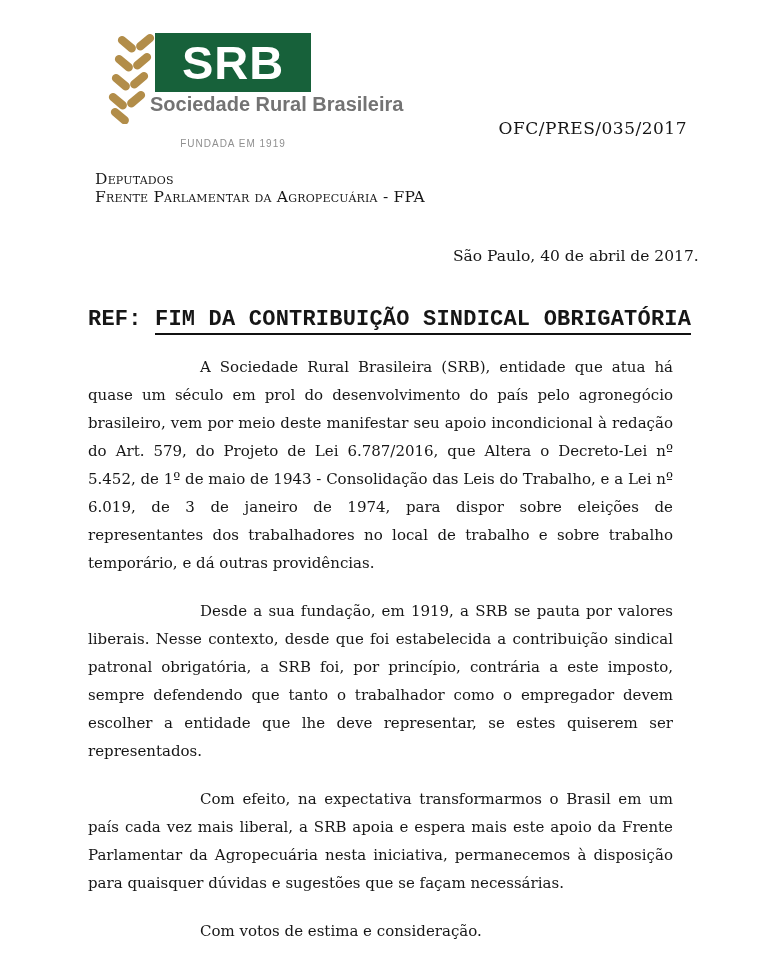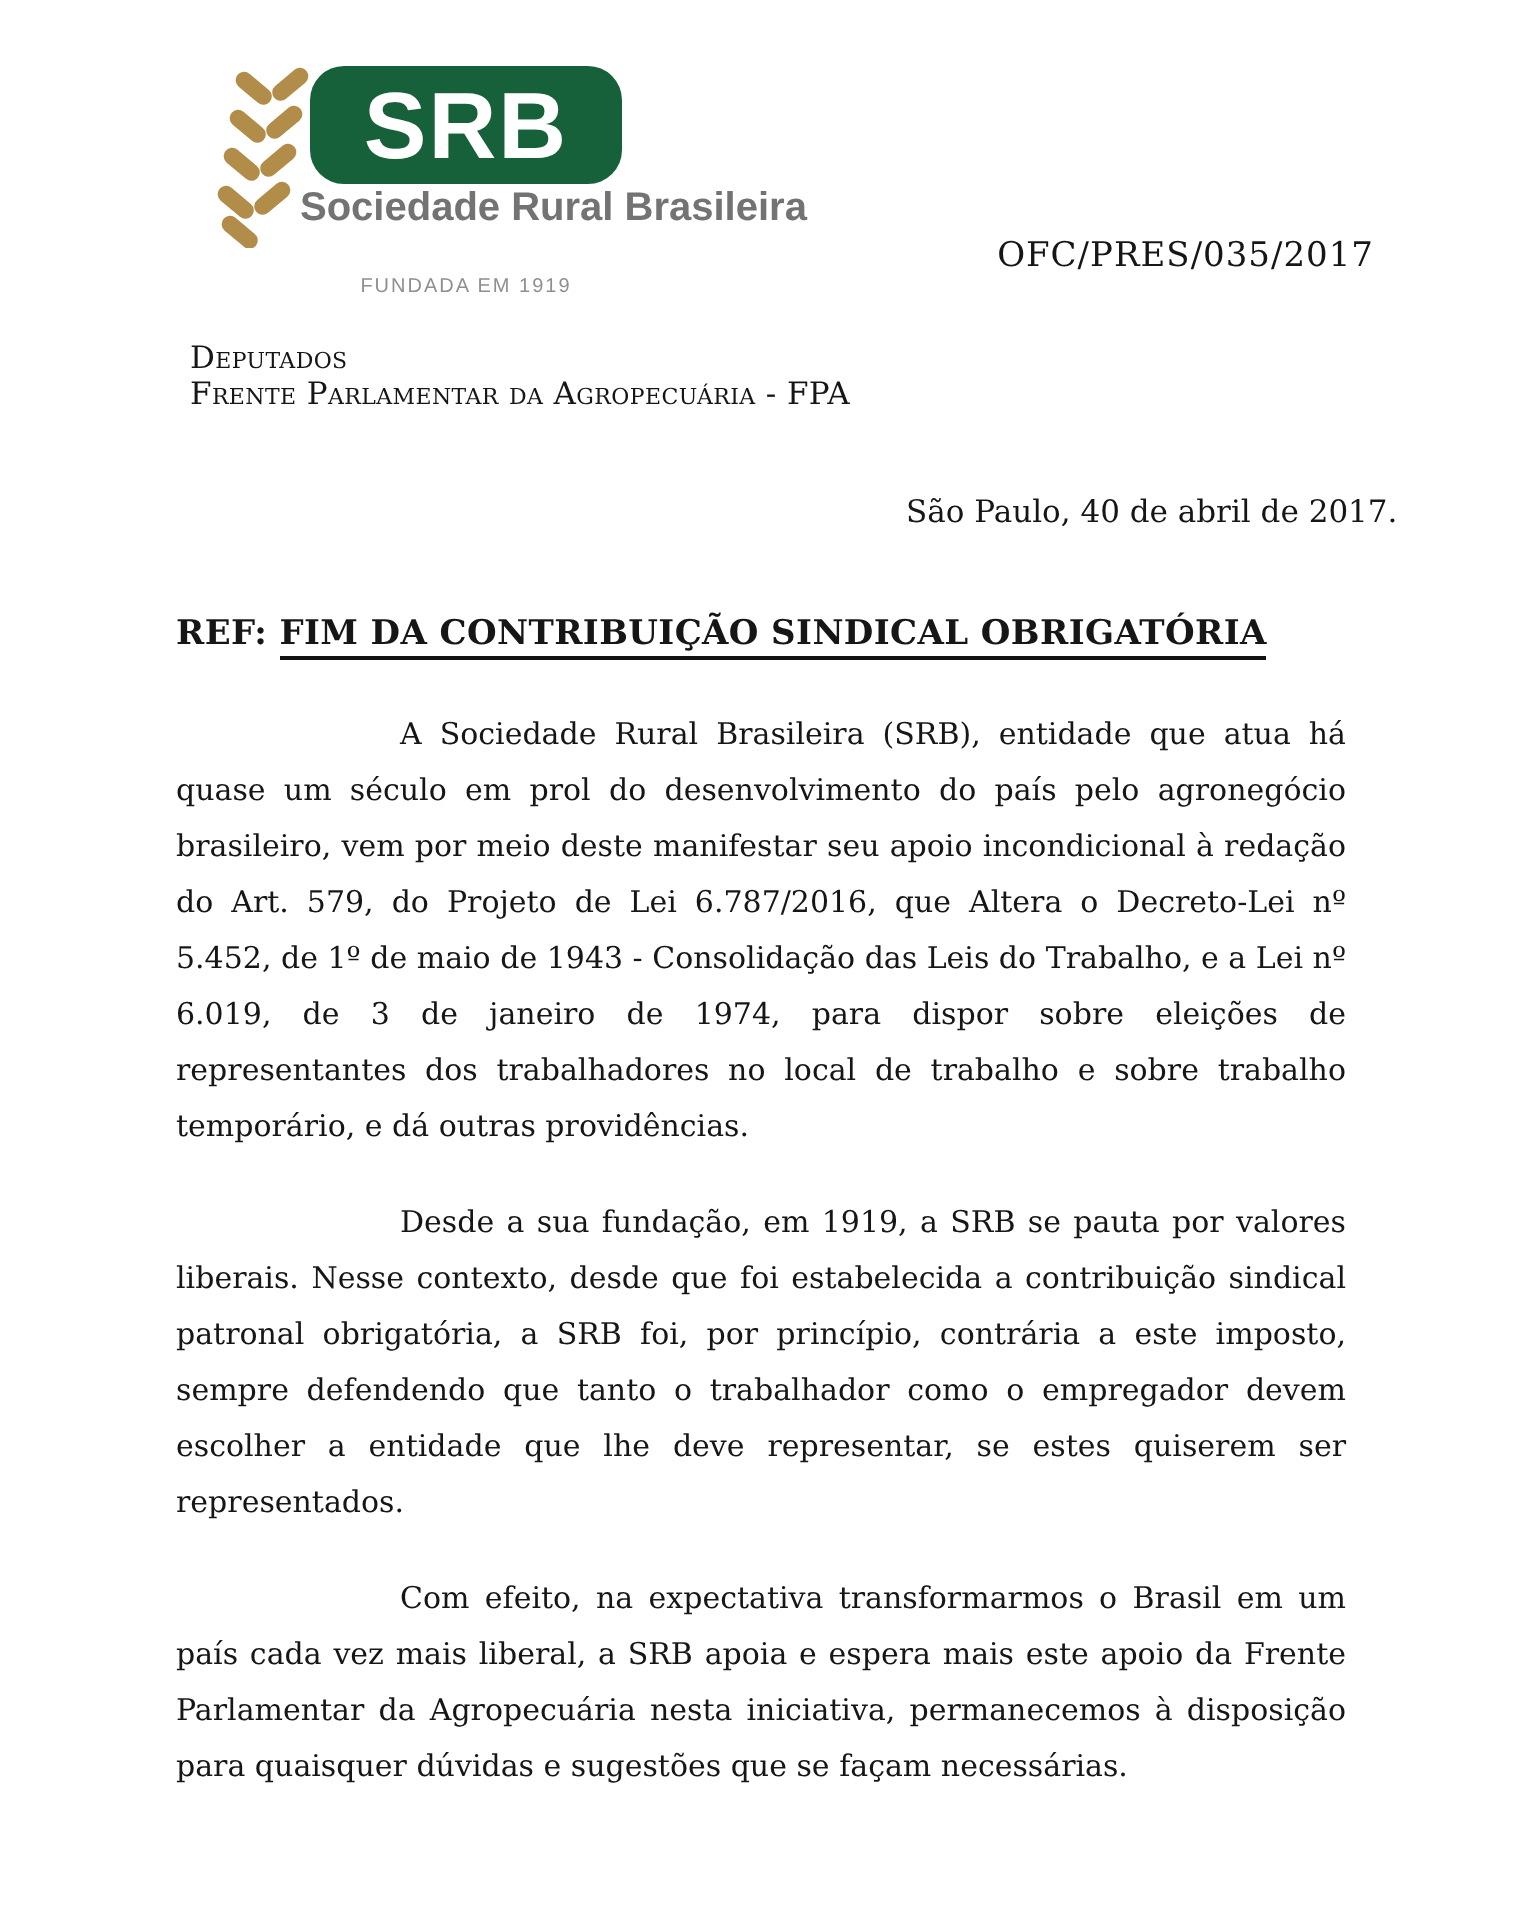--- a/index.html
+++ b/index.html
@@ -11,42 +11,42 @@
     font-family:"DejaVu Serif","Liberation Serif",serif;
     color:#161616;
     overflow:hidden;
   }
 
   
   .letterhead{position:absolute;left:108px;top:30px;width:215px;height:92px;}
   .wheat{position:absolute;left:0;top:2px;}
   .srb-box{
     position:absolute;left:47px;top:3px;width:156px;height:59px;
-    background:#17613a;display:flex;align-items:center;justify-content:center;border-radius:17px;
+    background:#17613a;display:flex;align-items:center;justify-content:center;
   }
   .srb-acronym{
     font-family:"Liberation Sans","DejaVu Sans",sans-serif;
     font-weight:bold;font-size:47px;line-height:1;color:#ffffff;letter-spacing:1px;
   }
   .org-name{
     position:absolute;left:42px;top:63px;width:166px;text-align:right;
     font-family:"Liberation Sans","DejaVu Sans",sans-serif;
     font-weight:bold;font-size:20px;color:#737373;white-space:nowrap;
   }
   .founded{
     position:absolute;left:42px;top:80px;width:166px;text-align:center;
     font-family:"Liberation Sans","DejaVu Sans",sans-serif;
     font-size:10px;color:#8f8f8f;letter-spacing:1px;margin-top:28px;
   }
 
   
   .ref-number{position:absolute;right:74px;top:118px;font-size:17px;letter-spacing:0.5px;}
   .recipient{position:absolute;left:95px;top:171px;font-size:15.5px;line-height:17.5px;font-variant:small-caps;letter-spacing:0.2px;}
   .dateline{position:absolute;left:453px;top:247px;font-size:15.5px;}
-  .subject{position:absolute;left:88px;top:307px;font-size:17px;font-weight:bold;letter-spacing:0.2px;}
+  .subject{position:absolute;left:88px;top:307px;font-size:22px;font-weight:bold;letter-spacing:0.2px;font-family:Liberation Mono, monospace;}
   .subject .u{border-bottom:2px solid #111;padding-bottom:1px;}
 
   
   .letter-body{position:absolute;left:88px;top:352px;width:585px;font-size:15px;line-height:28px;}
   .letter-body p{margin:1px 0 20px 0;text-align:justify;text-indent:112px;}
   .letter-body p.closing{text-align:left;text-indent:112px;margin:8px 0 16px 0;}
 </style>
 </head>
 <body>
 
@@ -99,16 +99,17 @@
   </div>
 
   <div class="dateline">São Paulo, 40 de abril de 2017.</div>
 
   <div class="subject"><span>REF: </span><span class="u">FIM DA CONTRIBUIÇÃO SINDICAL OBRIGATÓRIA</span></div>
 
   <div class="letter-body">
     <p>A Sociedade Rural Brasileira (SRB), entidade que atua há quase um século em prol do desenvolvimento do país pelo agronegócio brasileiro, vem por meio deste manifestar seu apoio incondicional à redação do Art. 579, do Projeto de Lei 6.787/2016, que Altera o Decreto-Lei nº 5.452, de 1º de maio de 1943 - Consolidação das Leis do Trabalho, e a Lei nº 6.019, de 3 de janeiro de 1974, para dispor sobre eleições de representantes dos trabalhadores no local de trabalho e sobre trabalho temporário, e dá outras providências.</p>
     <p>Desde a sua fundação, em 1919, a SRB se pauta por valores liberais. Nesse contexto, desde que foi estabelecida a contribuição sindical patronal obrigatória, a SRB foi, por princípio, contrária a este imposto, sempre defendendo que tanto o trabalhador como o empregador devem escolher a entidade que lhe deve representar, se estes quiserem ser representados.</p>
     <p>Com efeito, na expectativa transformarmos o Brasil em um país cada vez mais liberal, a SRB apoia e espera mais este apoio da Frente Parlamentar da Agropecuária nesta iniciativa, permanecemos à disposição para quaisquer dúvidas e sugestões que se façam necessárias.</p>
+    <p class="closing">Com votos de estima e consideração.</p>
 
   </div>
 
 </div>
 
 </body></html>

